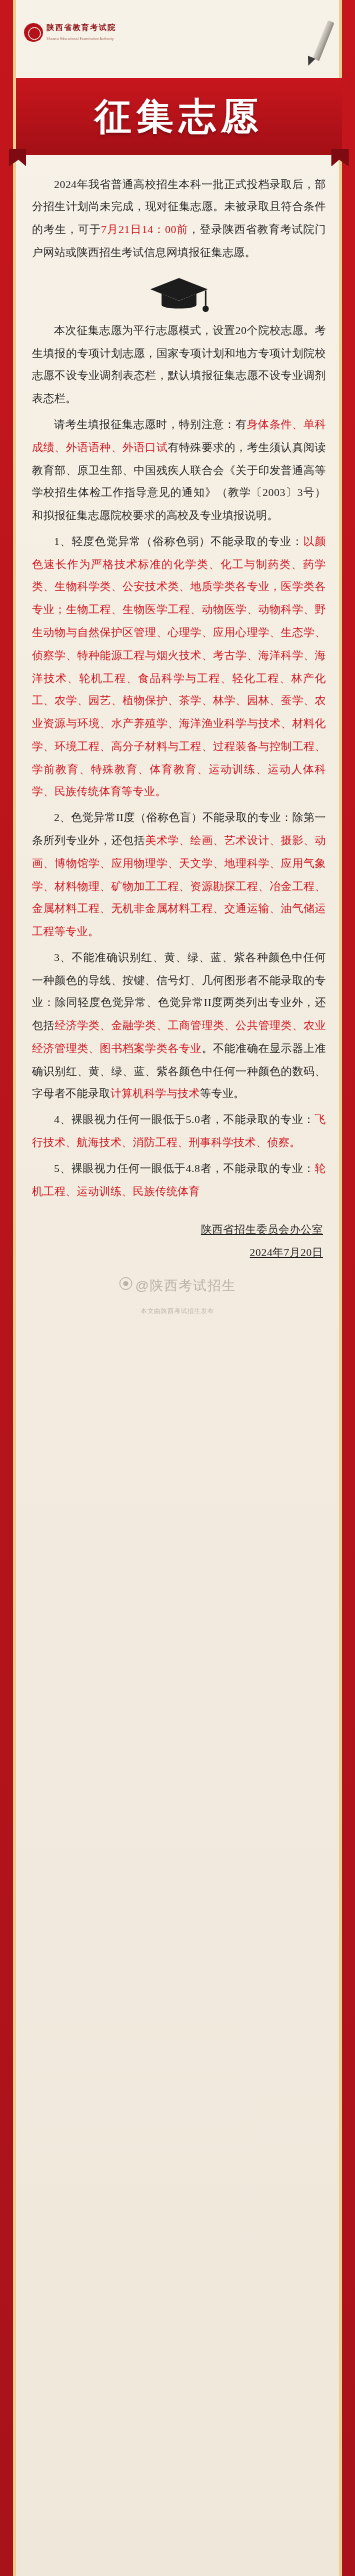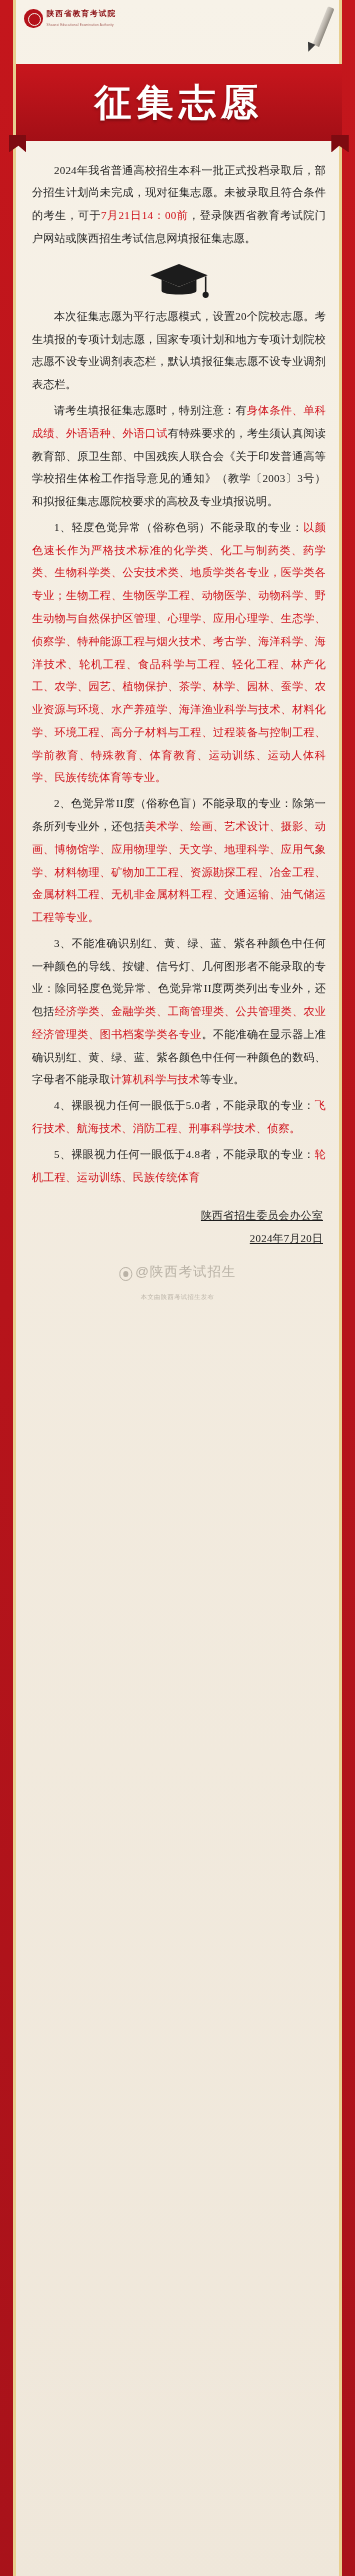--- a/index.html
+++ b/index.html
@@ -33,20 +33,21 @@
     background: #e8cf8f;
   }
   .edge-inner-l { left: 13.4px; }
   .edge-inner-r { right: 13.4px; }
 
   
   .header {
     position: relative;
     height: 62px;
     padding: 9.3px 20.6px 0 24px;
+    margin-top: 14px;
   }
   .org-logo {
     display: flex;
     align-items: center;
     gap: 4.1px;
   }
   .logo-mark {
     width: 18.5px;
     height: 18.5px;
     border-radius: 50%;
@@ -178,21 +179,21 @@
   .watermark {
     position: absolute;
     left: 50%;
     top: 0;
     transform: translateX(-50%);
     font-size: 13.4px;
     color: #b9b2a6;
     letter-spacing: 1px;
     font-family: "Liberation Sans", sans-serif;
     display: flex;
-    align-items: flex-end;
+    align-items: flex-start;
     gap: 3.1px;
   }
   .wm-circle {
     width: 13.4px; height: 13.4px;
     border-radius: 50%;
     border: 1px solid #b9b2a6;
     display: inline-block;
     position: relative;
   }
   .wm-circle::after {

